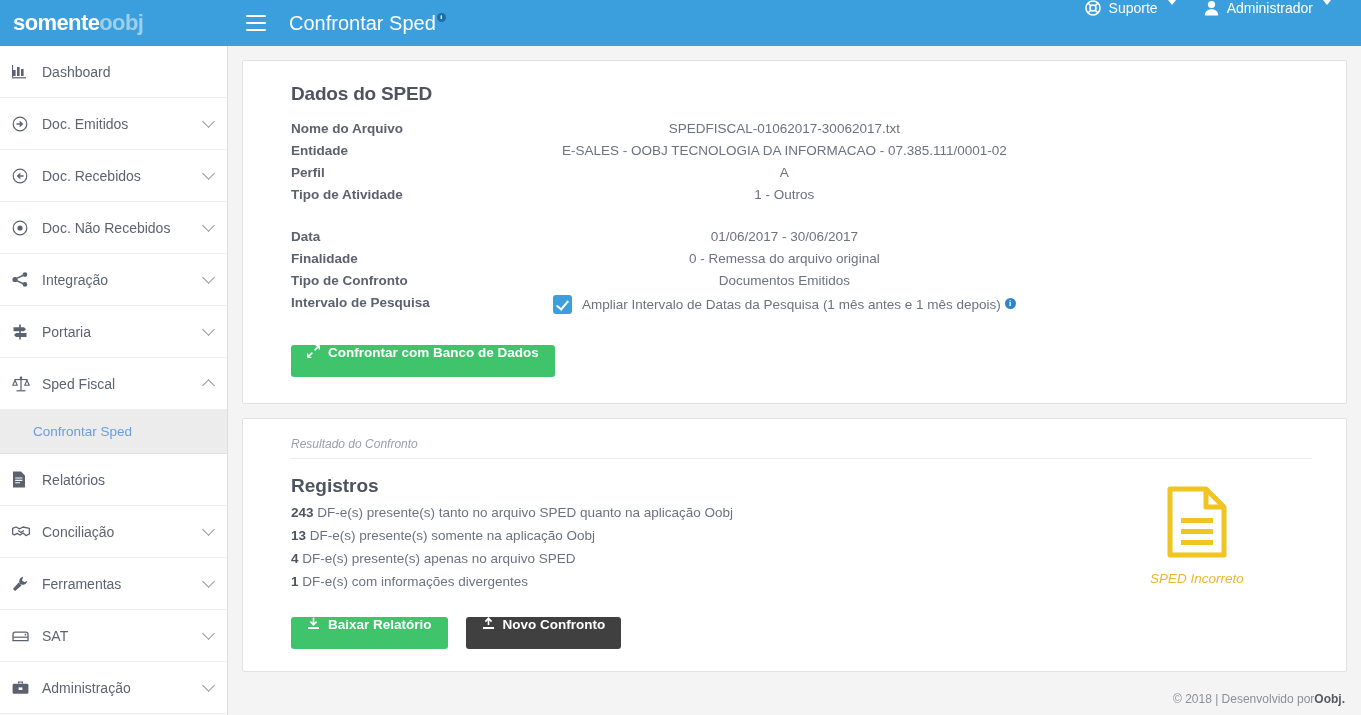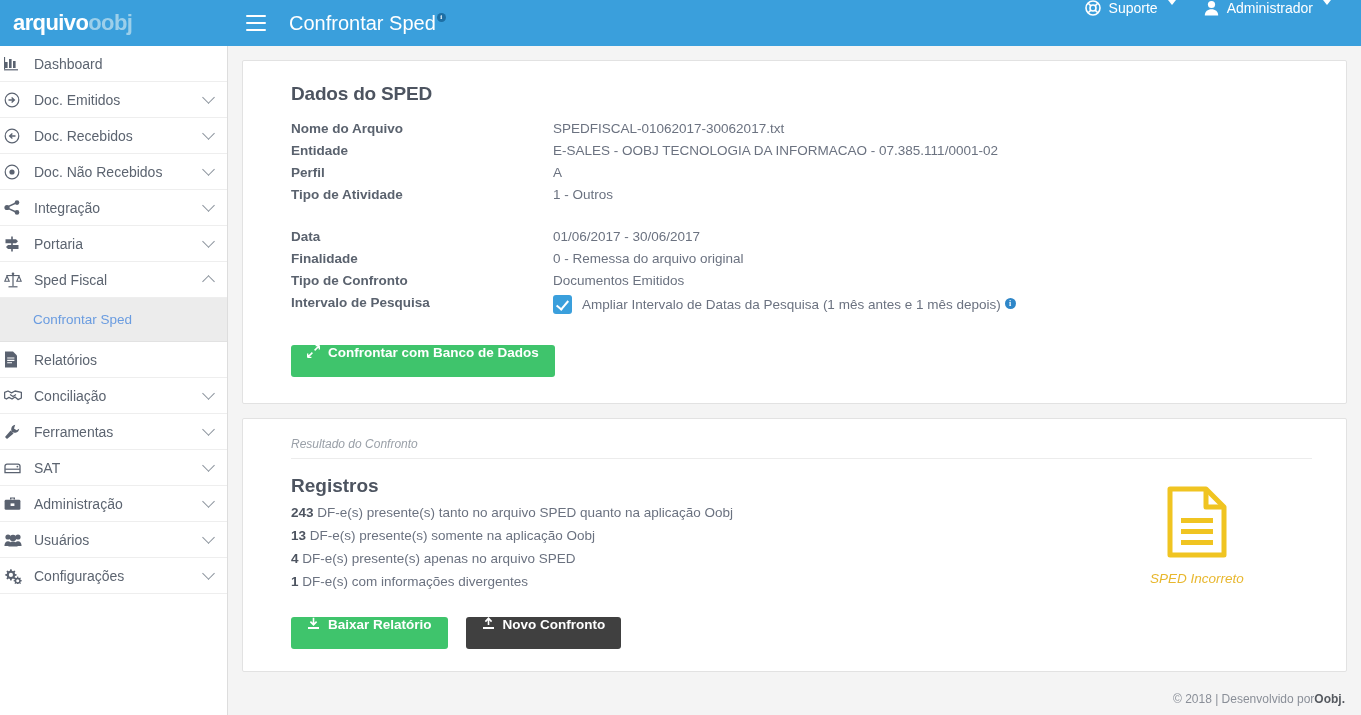--- a/index.html
+++ b/index.html
@@ -54,21 +54,21 @@
     border-right: 4px solid transparent; border-top: 5px solid #fff;
     margin-left: 2px;
   }
 
   
   .sidebar {
     position: absolute; top: 46px; left: 0; width: 228px; bottom: 0;
     background: #fff; border-right: 1px solid #ddd; overflow: hidden;
   }
   .nav-item {
-    display: flex; align-items: center; height: 36px; padding: 0 14px 0 4px;
+    display: flex; align-items: center; height: 52px; padding: 0 14px 0 12px;
     border-bottom: 1px solid #eeeeee; cursor: pointer; position: relative;
   }
   .nav-ico {
     width: 24px; height: 18px; display: flex; align-items: center;
     justify-content: flex-start; color: #5a6270; flex: 0 0 24px;
   }
   .nav-label {
     font-size: 14px; color: #5c6470; margin-left: 6px; flex: 1;
     white-space: nowrap;
   }
@@ -97,21 +97,21 @@
 
   .sec-title {
     font-size: 19px; color: #4d5460; font-weight: bold; letter-spacing: -.2px;
   }
   .field-table { margin-top: 16px; border-collapse: collapse; }
   .field-table td { padding: 0 0 7px 0; vertical-align: top; }
   .f-label {
     font-size: 13.5px; color: #5a626e; font-weight: bold; width: 262px;
     white-space: nowrap;
   }
-  .f-value { font-size: 13.5px; color: #6b7280; white-space: nowrap; }
+  .f-value { font-size: 13.5px; color: #6b7280; white-space: nowrap; text-align: center; }
   .group-gap td { padding-top: 20px; }
 
   .chk-row { display: flex; align-items: center; gap: 10px; }
   .chkbox {
     width: 19px; height: 19px; background: #3a9fdc; border-radius: 3px;
     position: relative; flex: 0 0 19px; cursor: pointer;
   }
   .chkbox::after {
     content: ""; position: absolute; left: 5.5px; top: 3px;
     width: 5px; height: 10px; border-right: 2.4px solid #fff;
@@ -165,21 +165,21 @@
   .footer b { color: #55595f; }
 </style>
 </head>
 <body>
 
 <div class="app">
 
   <div class="topbar">
     <div class="brand">
       <span class="brand-text">
-        <span class="brand-a">arquivo</span><span class="brand-b">oobj</span>
+        <span class="brand-a">somente</span><span class="brand-b">oobj</span>
       </span>
     </div>
 
     <div class="hamburger">
       <i></i>
         <i></i>
         <i></i>
     </div>
 
     <div class="page-title">

